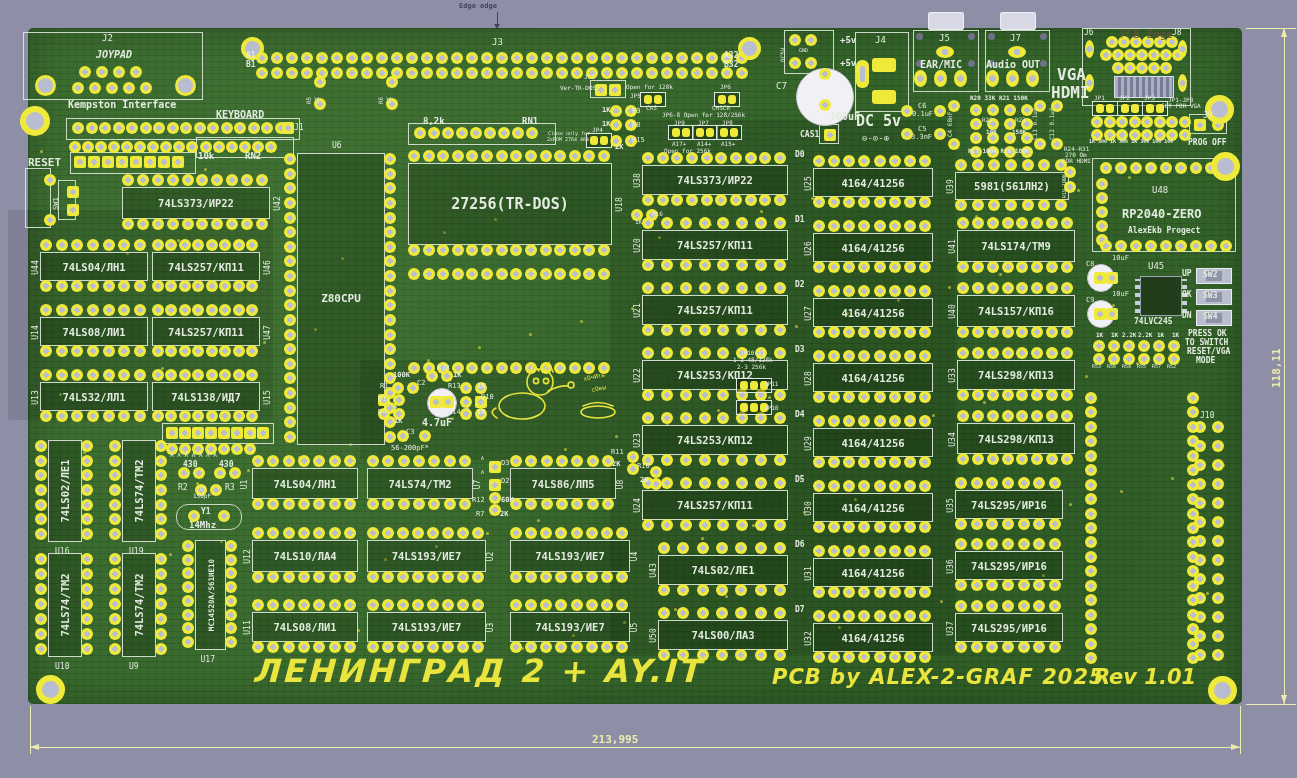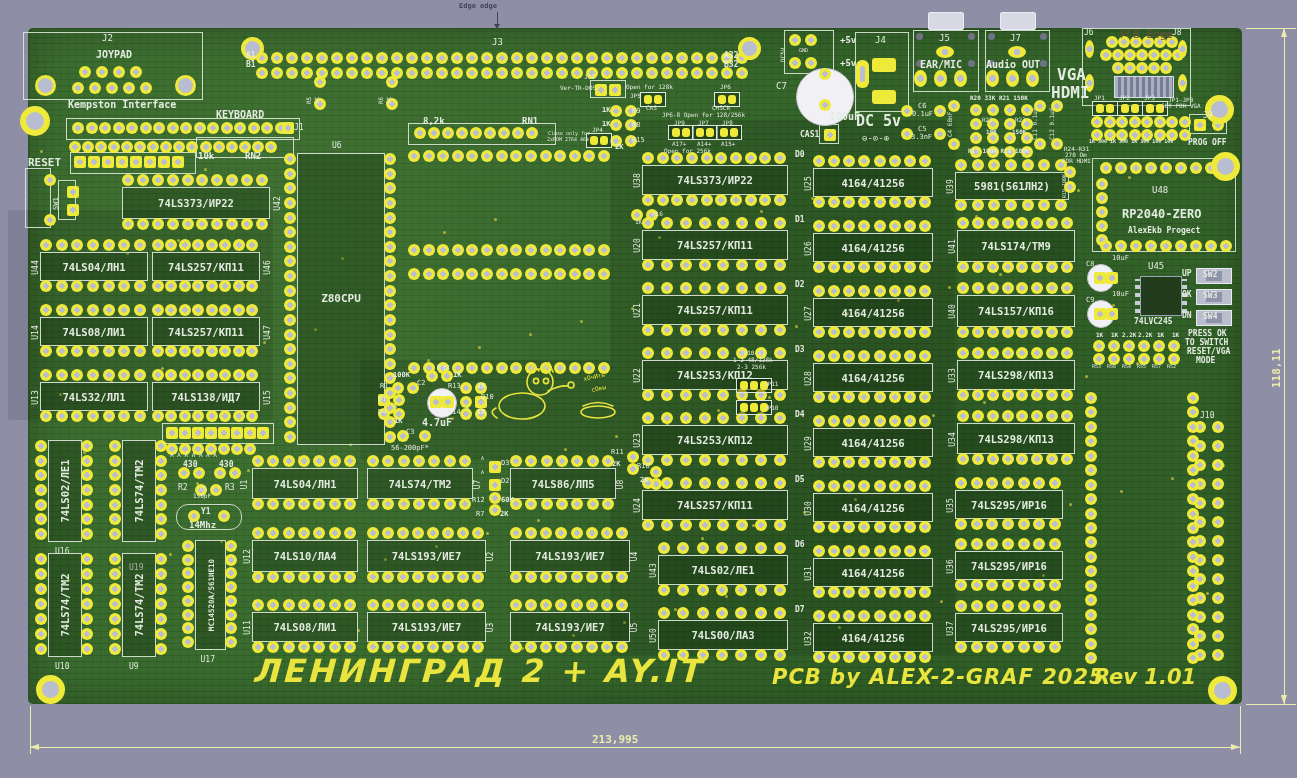--- a/index.html
+++ b/index.html
@@ -699,20 +699,24 @@
       <div class="pad" style="left: 256px; top: 344.474px; width: 12px; height: 12px;"></div>
       <div class="pad" style="left: 356px; top: 344.474px; width: 12px; height: 12px;"></div>
       <div class="pad" style="left: 256px; top: 359.105px; width: 12px; height: 12px;"></div>
       <div class="pad" style="left: 356px; top: 359.105px; width: 12px; height: 12px;"></div>
       <div class="pad" style="left: 256px; top: 373.737px; width: 12px; height: 12px;"></div>
       <div class="pad" style="left: 356px; top: 373.737px; width: 12px; height: 12px;"></div>
       <div class="pad" style="left: 256px; top: 388.368px; width: 12px; height: 12px;"></div>
       <div class="pad" style="left: 356px; top: 388.368px; width: 12px; height: 12px;"></div>
       <div class="pad" style="left: 256px; top: 403px; width: 12px; height: 12px;"></div>
       <div class="pad" style="left: 356px; top: 403px; width: 12px; height: 12px;"></div>
+      <div class="ic" style="left: 380px; top: 135px; width: 202px; height: 80px;">
+        <span class="nm" style="font-size: 15px;">27256(TR-DOS)</span>
+        <span class="ref" style="left: 203px; top: 36px; transform: rotate(-90deg);">U18</span>
+      </div>
       <div class="pad" style="left: 380px; top: 122px; width: 12px; height: 12px;"></div>
       <div class="pad" style="left: 380px; top: 216px; width: 12px; height: 12px;"></div>
       <div class="pad" style="left: 394.615px; top: 122px; width: 12px; height: 12px;"></div>
       <div class="pad" style="left: 394.615px; top: 216px; width: 12px; height: 12px;"></div>
       <div class="pad" style="left: 409.231px; top: 122px; width: 12px; height: 12px;"></div>
       <div class="pad" style="left: 409.231px; top: 216px; width: 12px; height: 12px;"></div>
       <div class="pad" style="left: 423.846px; top: 122px; width: 12px; height: 12px;"></div>
       <div class="pad" style="left: 423.846px; top: 216px; width: 12px; height: 12px;"></div>
       <div class="pad" style="left: 438.462px; top: 122px; width: 12px; height: 12px;"></div>
       <div class="pad" style="left: 438.462px; top: 216px; width: 12px; height: 12px;"></div>
@@ -1417,21 +1421,21 @@
       <div class="pad" style="left: 7px; top: 456px; width: 12px; height: 12px;"></div>
       <div class="pad" style="left: 53px; top: 456px; width: 12px; height: 12px;"></div>
       <div class="pad" style="left: 7px; top: 470.667px; width: 12px; height: 12px;"></div>
       <div class="pad" style="left: 53px; top: 470.667px; width: 12px; height: 12px;"></div>
       <div class="pad" style="left: 7px; top: 485.333px; width: 12px; height: 12px;"></div>
       <div class="pad" style="left: 53px; top: 485.333px; width: 12px; height: 12px;"></div>
       <div class="pad" style="left: 7px; top: 500px; width: 12px; height: 12px;"></div>
       <div class="pad" style="left: 53px; top: 500px; width: 12px; height: 12px;"></div>
       <div class="ic" style="left: 94px; top: 412px; width: 32px; height: 100px;">
         <span class="nmv" style="font-size: 10.5px;">74LS74/ТМ2</span>
-        <span class="ref" style="left: 6px; top: 106px; margin-top: 16px;">U19</span>
+        <span class="ref" style="left: 6px; top: 106px;">U19</span>
       </div>
       <div class="pad" style="left: 81px; top: 412px; width: 12px; height: 12px;"></div>
       <div class="pad" style="left: 127px; top: 412px; width: 12px; height: 12px;"></div>
       <div class="pad" style="left: 81px; top: 426.667px; width: 12px; height: 12px;"></div>
       <div class="pad" style="left: 127px; top: 426.667px; width: 12px; height: 12px;"></div>
       <div class="pad" style="left: 81px; top: 441.333px; width: 12px; height: 12px;"></div>
       <div class="pad" style="left: 127px; top: 441.333px; width: 12px; height: 12px;"></div>
       <div class="pad" style="left: 81px; top: 456px; width: 12px; height: 12px;"></div>
       <div class="pad" style="left: 127px; top: 456px; width: 12px; height: 12px;"></div>
       <div class="pad" style="left: 81px; top: 470.667px; width: 12px; height: 12px;"></div>
@@ -1597,21 +1601,21 @@
       <div class="tab" style="left: 900px; top: -16px; width: 34px; height: 16px;"></div>
       <div class="tab" style="left: 972px; top: -16px; width: 34px; height: 16px;"></div>
       <div class="smd" style="left: 1112px; top: 248px; width: 40px; height: 38px;"></div>
       <div class="swt" style="left: 1168px; top: 240px; width: 34px; height: 14px;"></div>
       <div class="swt" style="left: 1168px; top: 261px; width: 34px; height: 14px;"></div>
       <div class="swt" style="left: 1168px; top: 282px; width: 34px; height: 14px;"></div>
       <div class="yrect" style="left: 844px; top: 30px; width: 24px; height: 14px;"></div>
       <div class="yrect" style="left: 844px; top: 62px; width: 24px; height: 14px;"></div>
       <div class="ovalv" style="left: 828px; top: 32px; width: 13px; height: 28px;"></div>
       <div class="lbl" style="left: 74px; top: 6px; font-size: 9px;">J2</div>
-      <div class="lbl b" style="left: 68px; top: 22px; font-size: 10px;">JOYPAD</div>
+      <div class="lbl b" style="left: 68px; top: 22px; font-size: 10px; font-style: italic;">JOYPAD</div>
       <div class="lbl b" style="left: 40px; top: 72px; font-size: 10px;">Kempston Interface</div>
       <div class="lbl b" style="left: 188px; top: 82px; font-size: 10px;">KEYBOARD</div>
       <div class="lbl" style="left: 266px; top: 96px; font-size: 8px;">J1</div>
       <div class="lbl b" style="left: 170px; top: 124px; font-size: 9px;">10k</div>
       <div class="lbl b" style="left: 217px; top: 124px; font-size: 9px;">RN2</div>
       <div class="lbl b" style="left: 0px; top: 129px; font-size: 11px;">RESET</div>
       <div class="lbl" style="left: 25px; top: 182px; font-size: 7px; transform: rotate(-90deg);">SW1</div>
       <div class="lbl" style="left: 464px; top: 10px; font-size: 9px;">J3</div>
       <div class="lbl b" style="left: 218px; top: 24px; font-size: 8px;">A1</div>
       <div class="lbl b" style="left: 218px; top: 33px; font-size: 8px;">B1</div>

